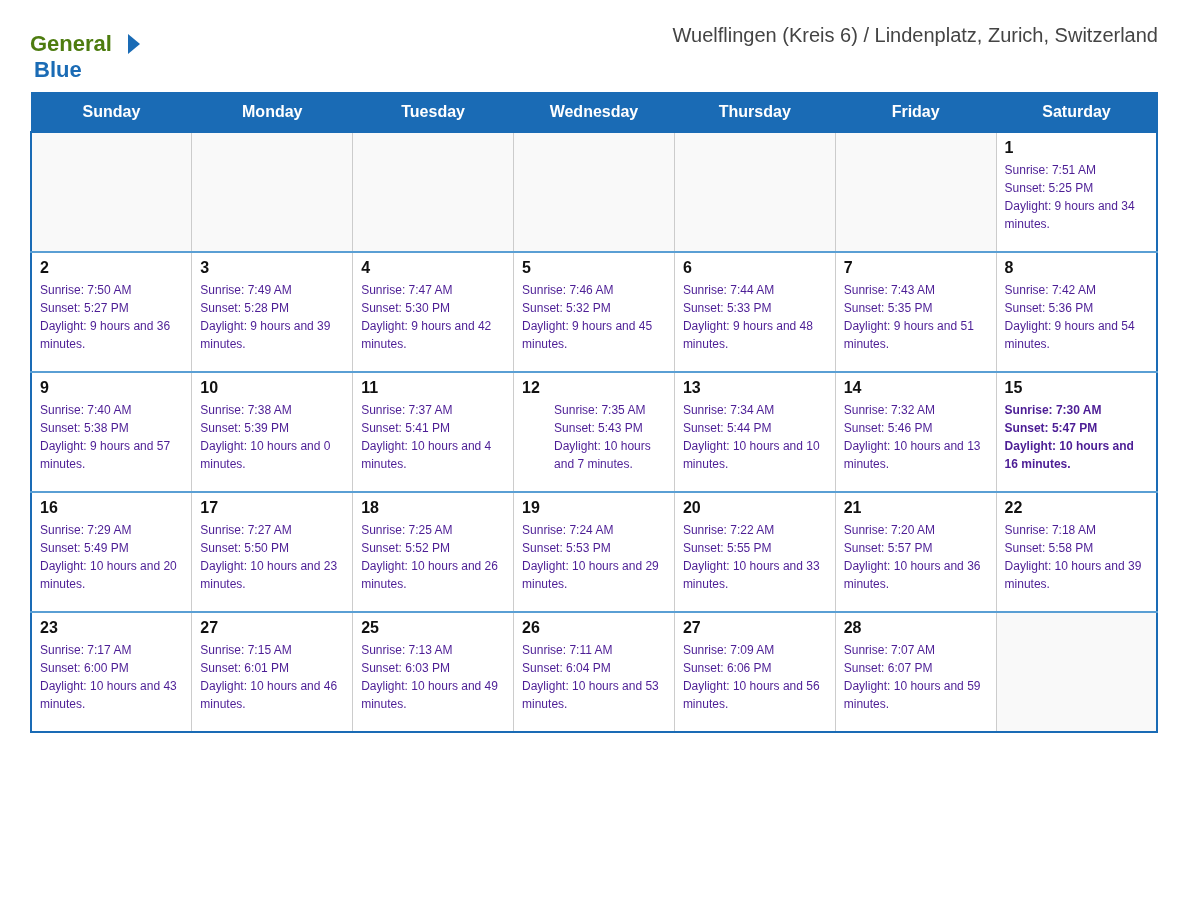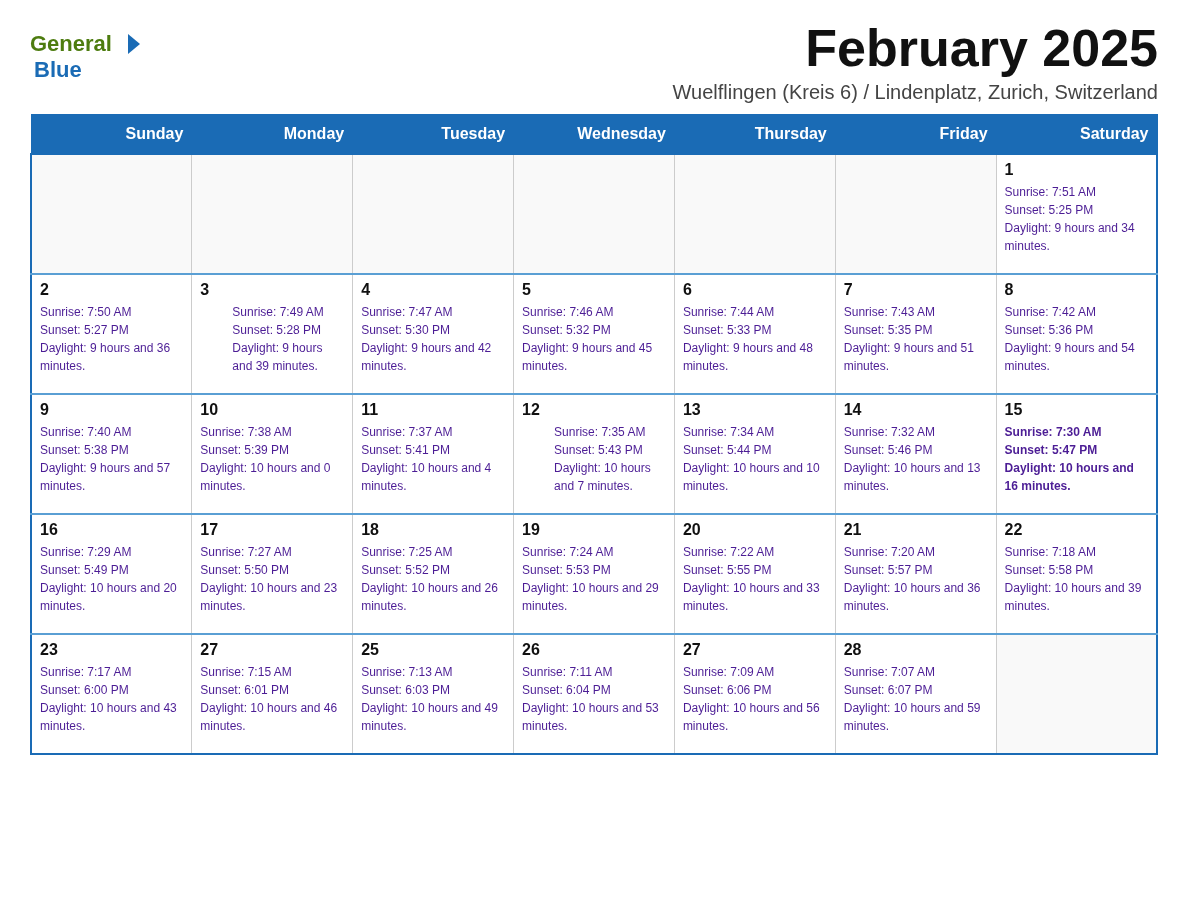--- a/index.html
+++ b/index.html
@@ -51,21 +51,21 @@
       width: 100%;
       border-collapse: collapse;
       margin-top: 10px;
     }
     .calendar thead tr th {
       background-color: #1a6bb5;
       color: #fff;
       font-size: 16px;
       font-weight: bold;
       padding: 10px 8px;
-      text-align: right;
+      text-align: center;
       border: 1px solid #1a6bb5;
     }
     .calendar tbody tr td {
       border: 1px solid #ccc;
       vertical-align: top;
       padding: 6px 8px;
       width: 14.28%;
       min-height: 110px;
       height: 120px;
       font-size: 13px;
@@ -115,21 +115,20 @@
       <div style="display:flex;align-items:center;gap:2px;">
         <span class="logo-text-general">General</span>
         <svg width="28" height="28" viewBox="0 0 28 28">
           <polygon points="14,4 26,14 14,24 14,4" fill="#1a6bb5"></polygon>
         </svg>
       </div>
       <span class="logo-text-blue" style="margin-left:4px;">Blue</span>
     </div>
   </div>
   <div class="title-area">
-    <div class="calendar-title">February 2025</div>
     <div class="calendar-subtitle">Wuelflingen (Kreis 6) / Lindenplatz, Zurich, Switzerland</div>
   </div>
 </div>
 
 <table class="calendar">
   <thead>
     <tr>
     <th>Sunday</th>
         <th>Monday</th>
         <th>Tuesday</th>
@@ -156,21 +155,21 @@
       </tr>
       <tr>
         <td>
           <div class="day-number">2</div>
           <div class="day-info" style="white-space: pre-line;">Sunrise: 7:50 AM
 Sunset: 5:27 PM
 Daylight: 9 hours and 36 minutes.</div>
         </td>
         <td>
           <div class="day-number">3</div>
-          <div class="day-info" style="white-space: pre-line; margin-left: 32px;">Sunrise: 7:49 AM
+          <div class="day-info" style="white-space: pre-line;">Sunrise: 7:49 AM
 Sunset: 5:28 PM
 Daylight: 9 hours and 39 minutes.</div>
         </td>
         <td>
           <div class="day-number">4</div>
           <div class="day-info" style="white-space: pre-line;">Sunrise: 7:47 AM
 Sunset: 5:30 PM
 Daylight: 9 hours and 42 minutes.</div>
         </td>
         <td>

